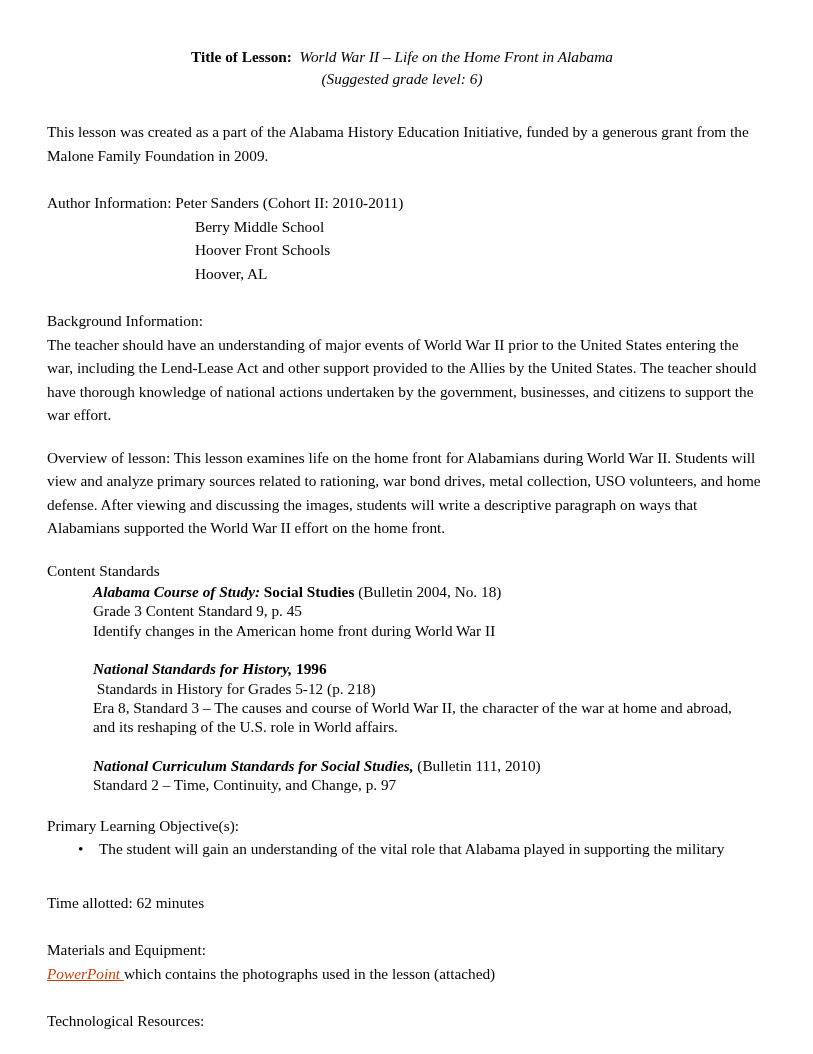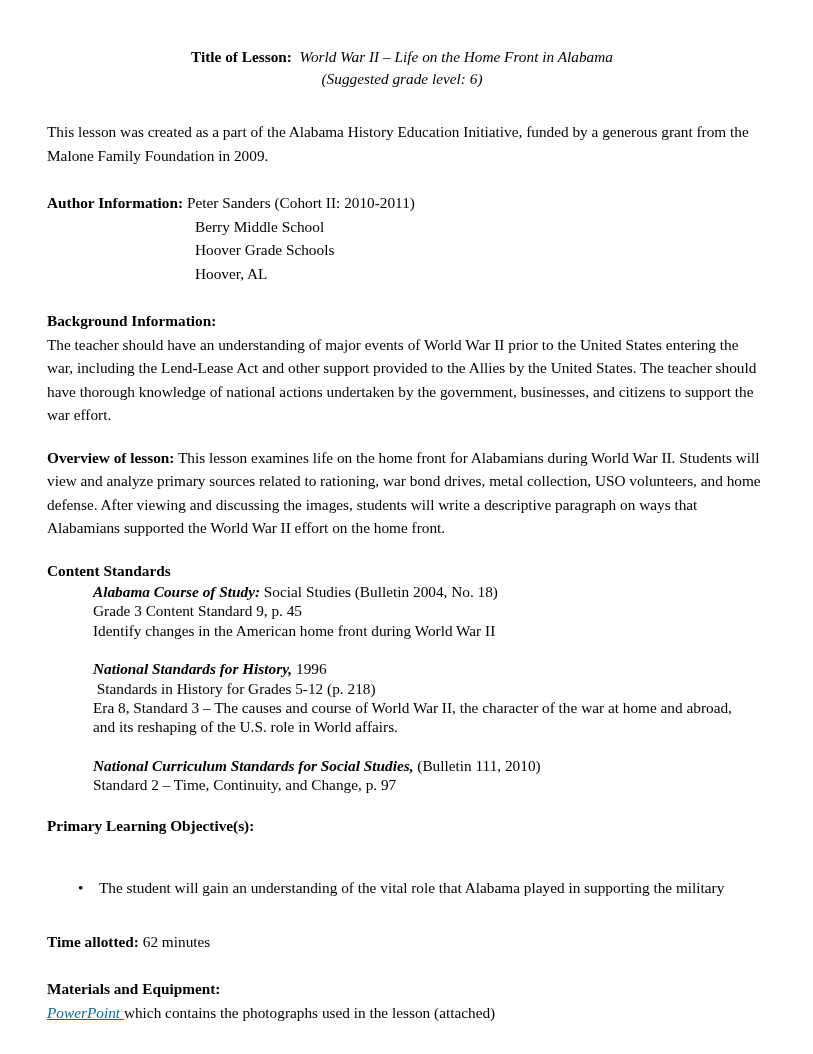--- a/index.html
+++ b/index.html
@@ -53,21 +53,21 @@
     font-style: italic;
   }
 
   
   .para {
     margin: 0;
     line-height: 23.5px;
     text-align: left;
   }
   .lead {
-    font-weight: bold;
+    font-weight: normal;
   }
   .gap-lg { height: 24px; }
   .gap-md { height: 19px; }
   .gap-xs { height: 6px; }
 
   
   .author-row {
     line-height: 23.5px;
     margin: 0;
   }
@@ -84,21 +84,21 @@
   }
   .std-line {
     margin: 0;
     line-height: 19.4px;
   }
   .std-head-i {
     font-weight: bold;
     font-style: italic;
   }
   .std-head-b {
-    font-weight: normal;
+    font-weight: bold;
     font-style: normal;
   }
   .std-gap { height: 19px; }
   .lead-space::before { content: "\00a0"; }
 
   
   .bullets {
     margin: 0;
     padding: 0;
     list-style: none;
@@ -112,30 +112,29 @@
   .bullet-item .dot {
     position: absolute;
     left: 31px;
     top: 0;
     line-height: 23.5px;
     font-size: 15.3px;
   }
   .bullet-item .bullet-text {
     display: block;
     padding-left: 0;
-    margin-top: 39px;
   }
   .bullet-item .bullet-text .cont {
     display: block;
     padding-left: 6px;
   }
 
   
   .doclink {
-    color: #0369a1;
+    color: #c2410c;
     font-style: italic;
     text-decoration: underline;
   }
 </style>
 </head>
 <body>
 
 <div class="page">
   <div class="doc">
 
@@ -153,21 +152,21 @@
 
     <p class="para">This lesson was created as a part of the Alabama History Education Initiative, funded by a generous grant from the Malone Family Foundation in 2009.</p>
 
     <div class="gap-lg"></div>
 
     <div>
       <div class="author-row">
         <span class="lead">Author Information:</span><span>&nbsp;</span><span>Peter Sanders (Cohort II:  2010-2011)</span>
       </div>
       <div class="author-sub">Berry Middle School</div>
-      <div class="author-sub">Hoover Grade Schools</div>
+      <div class="author-sub">Hoover Front Schools</div>
       <div class="author-sub">Hoover, AL</div>
     </div>
 
     <div class="gap-lg"></div>
 
     <div>
       <p class="para lead">Background Information:</p>
       <p class="para">The teacher should have an understanding of major events of World War II prior to the United States entering the war, including the Lend-Lease Act and other support provided to the Allies by the United States. The teacher should have thorough knowledge of national actions undertaken by the government, businesses, and citizens to support the war effort.</p>
     </div>
 

